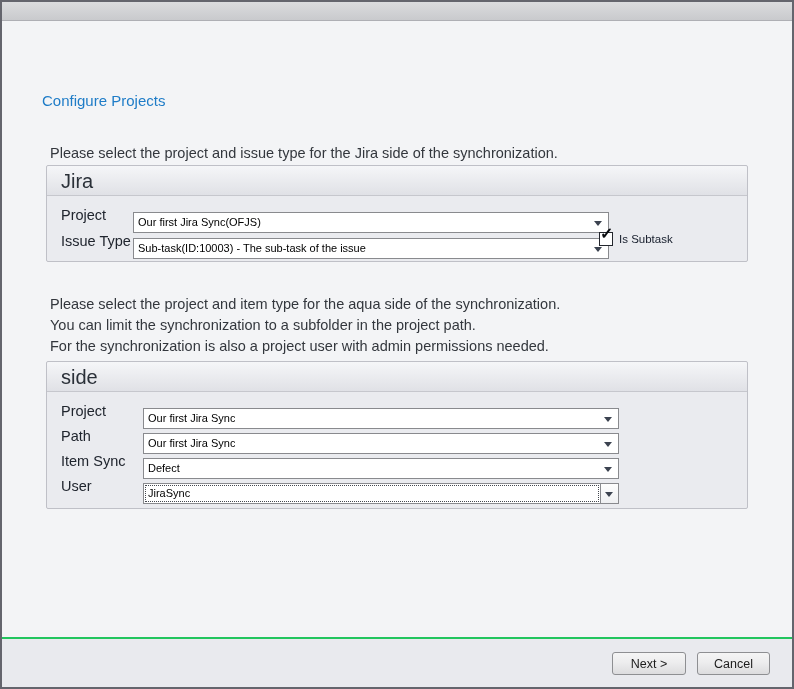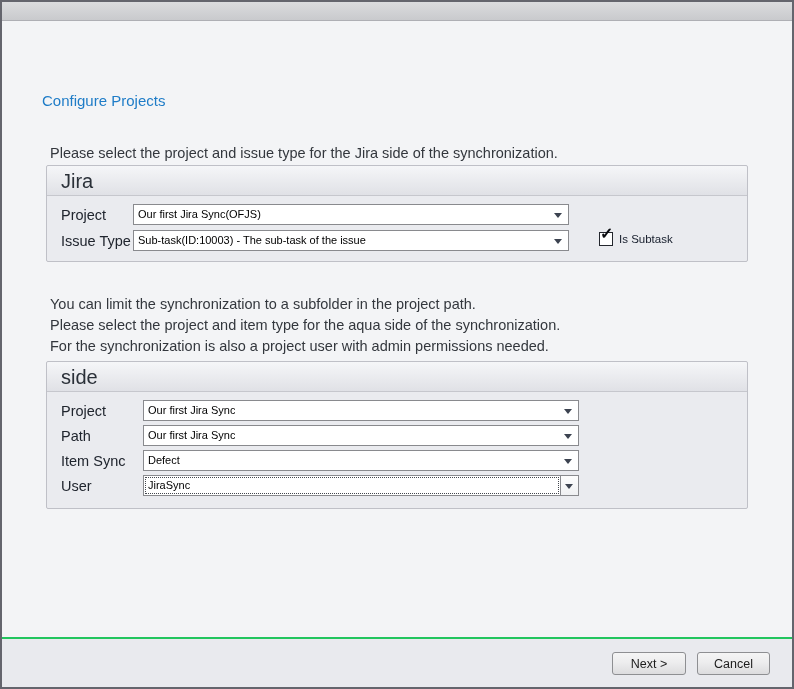--- a/index.html
+++ b/index.html
@@ -50,21 +50,21 @@
     font-size:20px; color:#2A3038;
     border-radius:2px 2px 0 0;
   }
   .group-body { position:relative; }
   .frow { position:relative; height:26px; }
   .frow .flabel {
     position:absolute; left:14px; top:3px;
     font-size:14.5px; color:#20252E; white-space:nowrap;
   }
   .combo {
-    position:absolute; top:0; height:21px; width:436px;
+    position:absolute; top:8px; height:21px; width:476px;
     background:#FFFFFF; border:1px solid #898A8E; cursor:pointer;
   }
   .combo .ctext {
     position:absolute; left:4px; top:3px; font-size:11px; color:#000;
     white-space:nowrap; overflow:hidden; max-width:420px;
   }
   .combo .arrow {
     position:absolute; right:6px; top:8px; width:0; height:0;
     border-left:4px solid transparent; border-right:4px solid transparent;
     border-top:5px solid #3C4350;
@@ -147,22 +147,22 @@
             <span class="checkbox">
               <span class="checkmark">✓</span>
             </span>
             <span class="checkbox-label">Is Subtask</span>
           </div>
         </div>
       </div>
     </div>
 
     <div class="instr instr-2">
+      <div>Please select the project and item type for the aqua side of the synchronization.</div>
       <div>You can limit the synchronization to a subfolder in the project path.</div>
-      <div>Please select the project and item type for the aqua side of the synchronization.</div>
       <div>For the synchronization is also a project user with admin permissions needed.</div>
     </div>
 
     <div class="groupbox group-aqua">
       <div class="group-header">side</div>
       <div class="group-body">
         <div class="frow row-gap-top">
           <span class="flabel">Project</span>
           <div class="combo">
             <span class="ctext">Our first Jira Sync</span>

